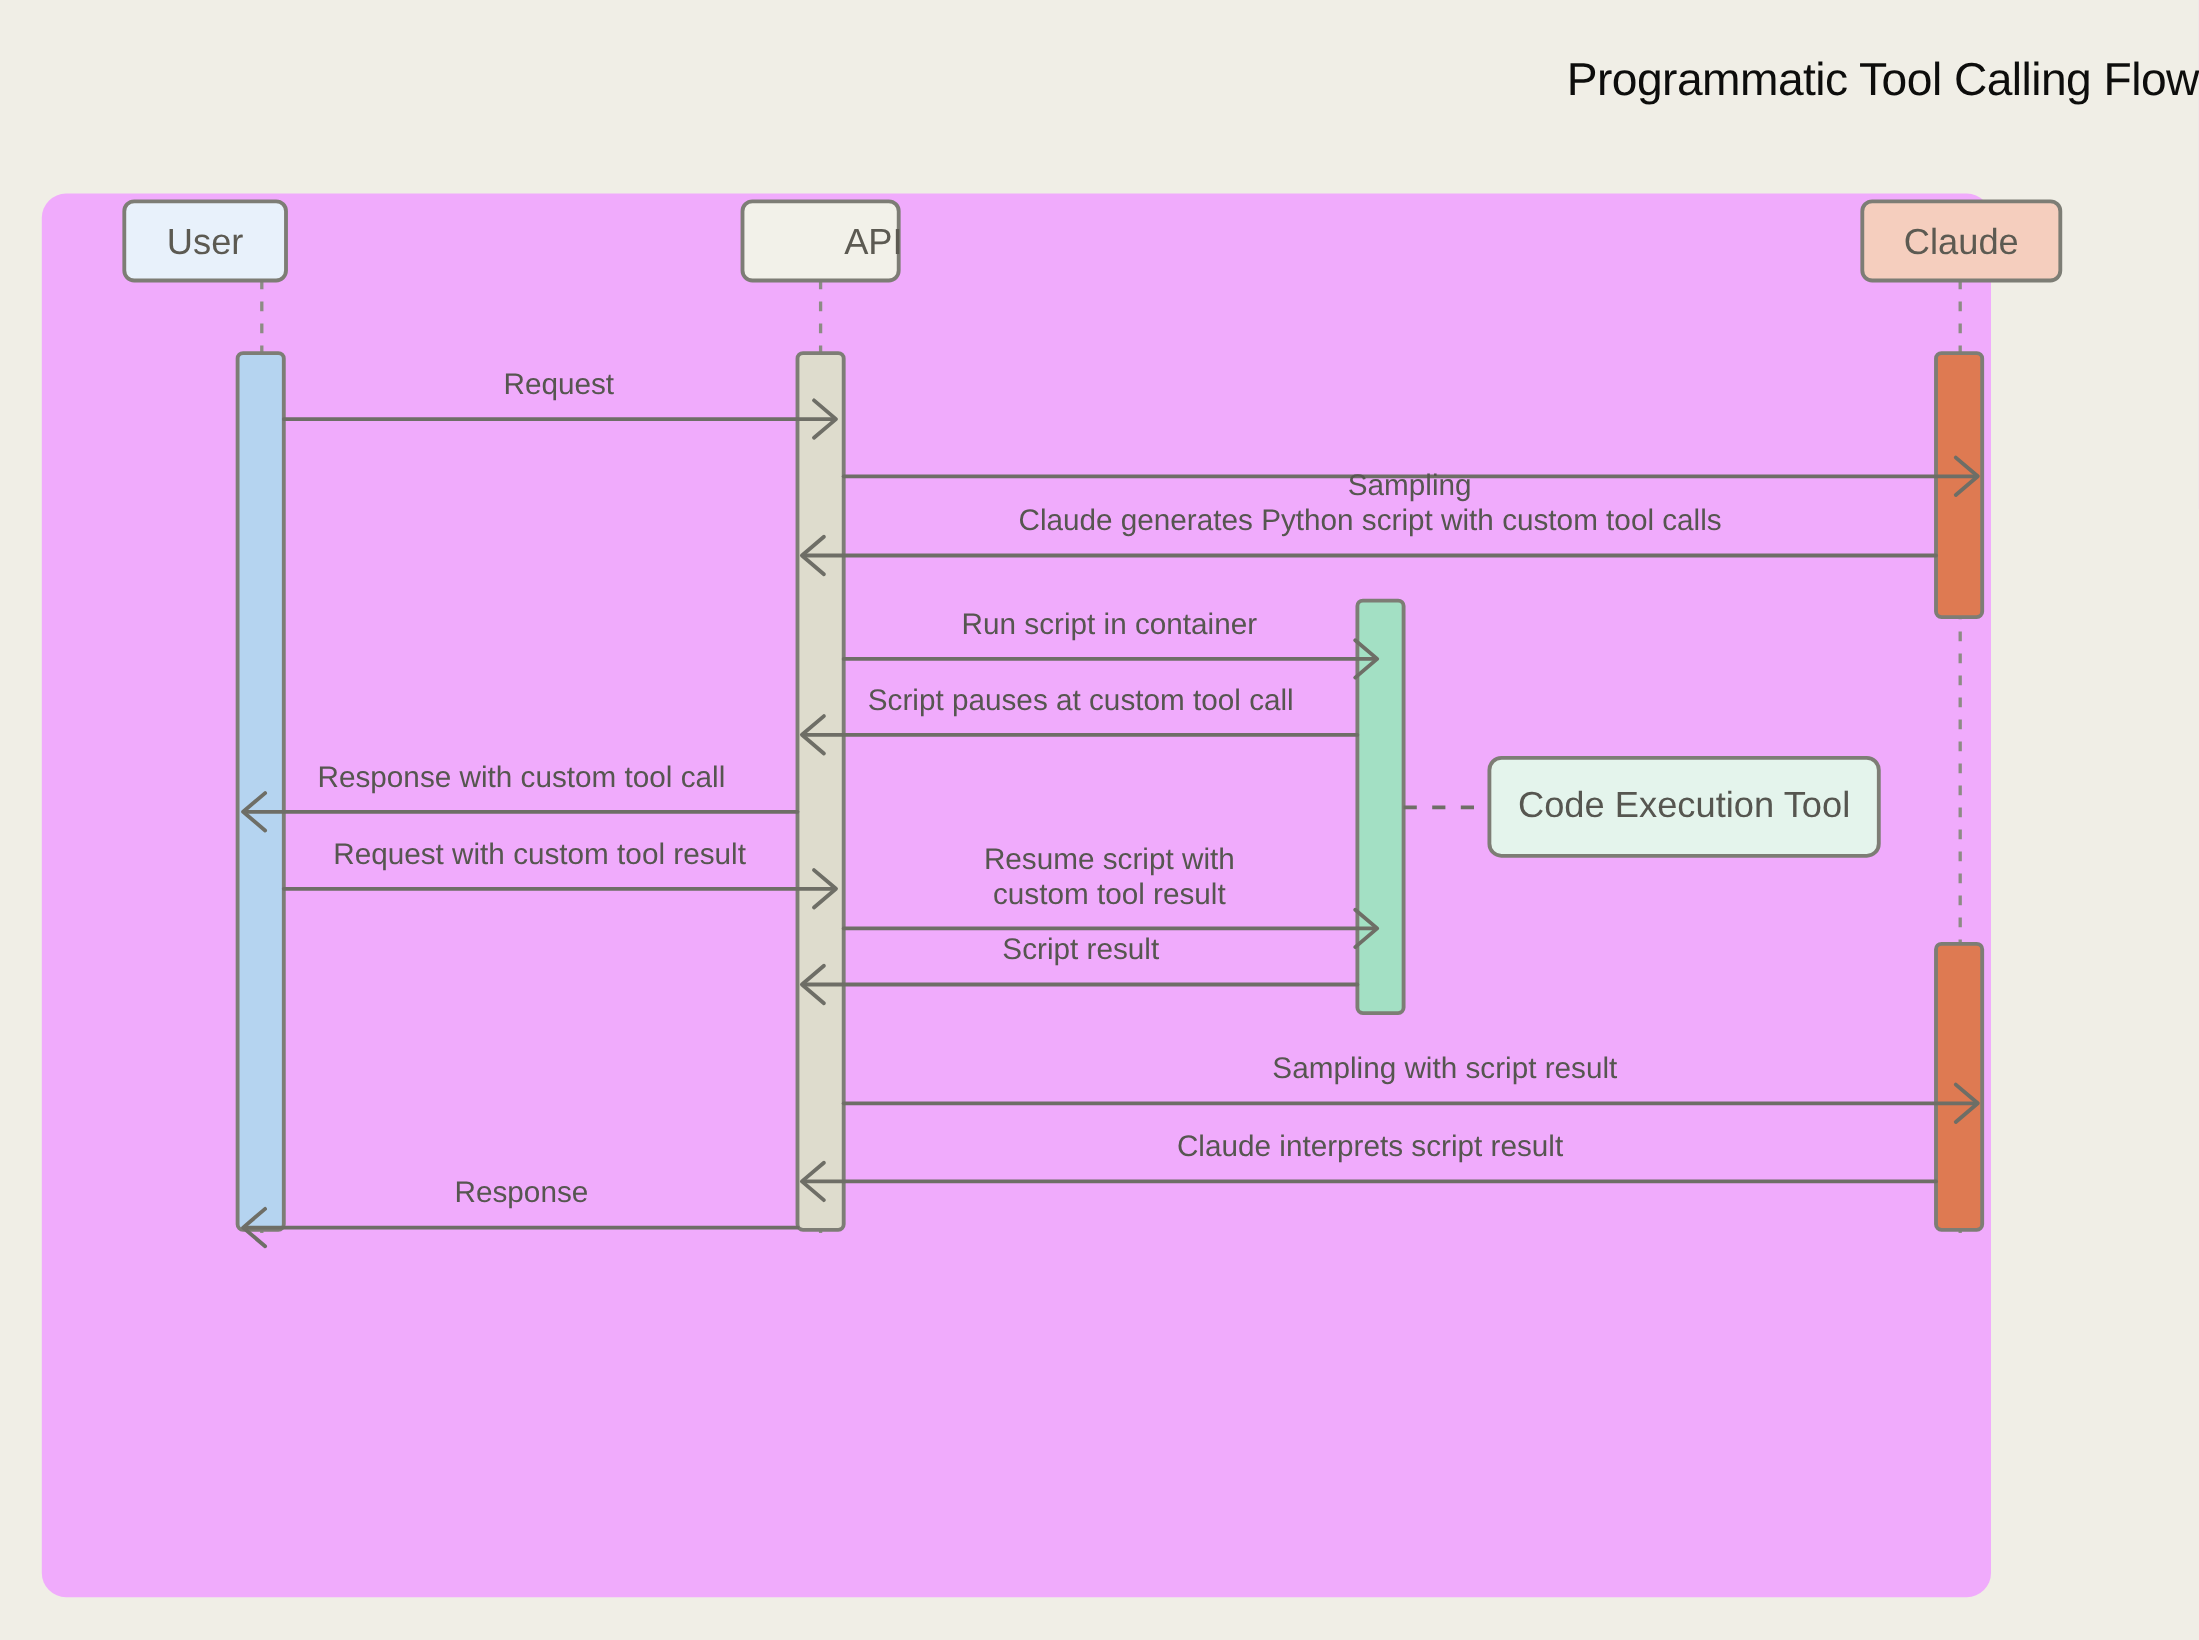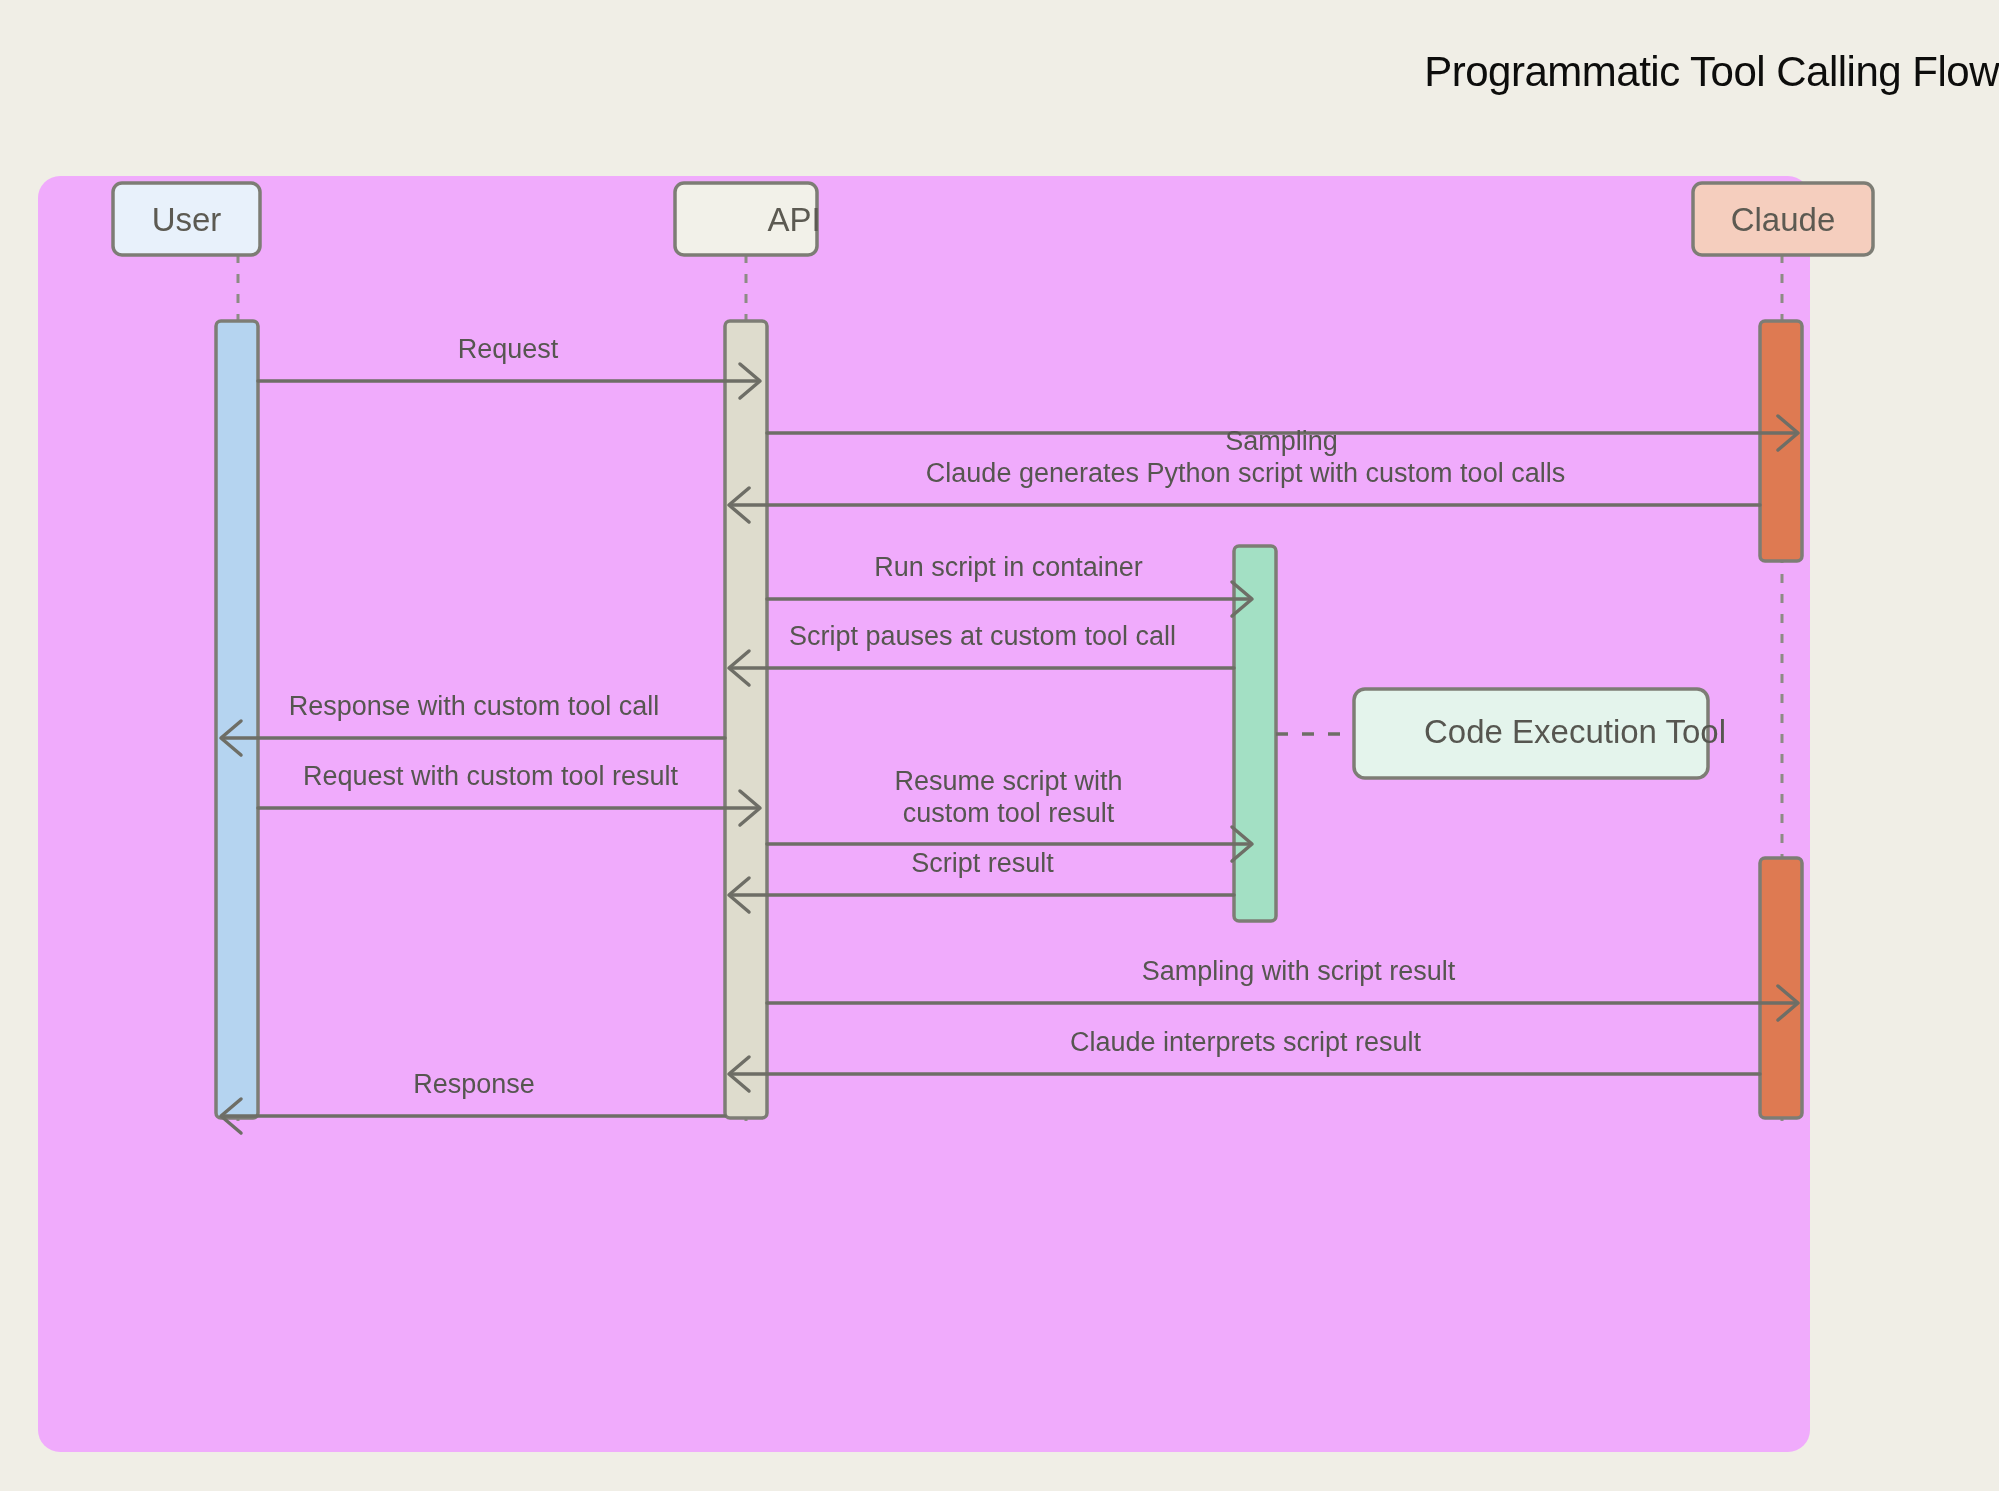--- a/index.html
+++ b/index.html
@@ -141,40 +141,40 @@
         <line x1="687" y1="940" x2="185" y2="940"></line>
         <polyline points="203,923 183,940 203,957"></polyline>
       </g>
     </g>
   </svg>
 
   <div class="plabel" style="left:75px;  top:25px;  width:147px;">User</div>
   <div class="plabel" style="left:637px; top:25px;  width:142px;padding-left:48px;">API</div>
   <div class="plabel" style="left:1655px;top:25px;  width:180px;">Claude</div>
 
-  <div class="notelabel" style="left:1316px; top:537px; width:354px;padding-left:44px;">Code Execution Tool</div>
+  <div class="notelabel" style="left:1316px; top:537px; width:354px;">Code Execution Tool</div>
 
   <div class="mlabel" style="left:220px;  top:158px; width:500px;">Request</div>
 
   <div class="mlabel" style="left:729px;  top:210px; width:1029px;margin-top:40px;">Sampling</div>
 
   <div class="mlabel" style="left:693px;  top:282px; width:1029px;">Claude generates Python script with custom tool calls</div>
 
   <div class="mlabel" style="left:729px;  top:376px; width:483px;">Run script in container</div>
 
   <div class="mlabel" style="left:693px;  top:445px; width:503px;">Script pauses at custom tool call</div>
 
   <div class="mlabel" style="left:185px;  top:515px; width:502px;">Response with custom tool call</div>
 
   <div class="mlabel" style="left:185px;  top:585px; width:535px;">Request with custom tool result</div>
 
   <div class="mlabel" style="left:729px;  top:590px; width:483px; white-space:pre-line;">Resume script with
 custom tool result</div>
 
   <div class="mlabel" style="left:693px;  top:672px; width:503px;">Script result</div>
 
-  <div class="mlabel" style="left:746px;  top:780px; width:1029px;">Sampling with script result</div>
+  <div class="mlabel" style="left:727px;  top:780px; width:1029px;padding-left:34px;">Sampling with script result</div>
 
   <div class="mlabel" style="left:693px;  top:851px; width:1029px;">Claude interprets script result</div>
 
   <div class="mlabel" style="left:185px;  top:893px; width:502px;">Response</div>
 
 </div>
 
 </body></html>

